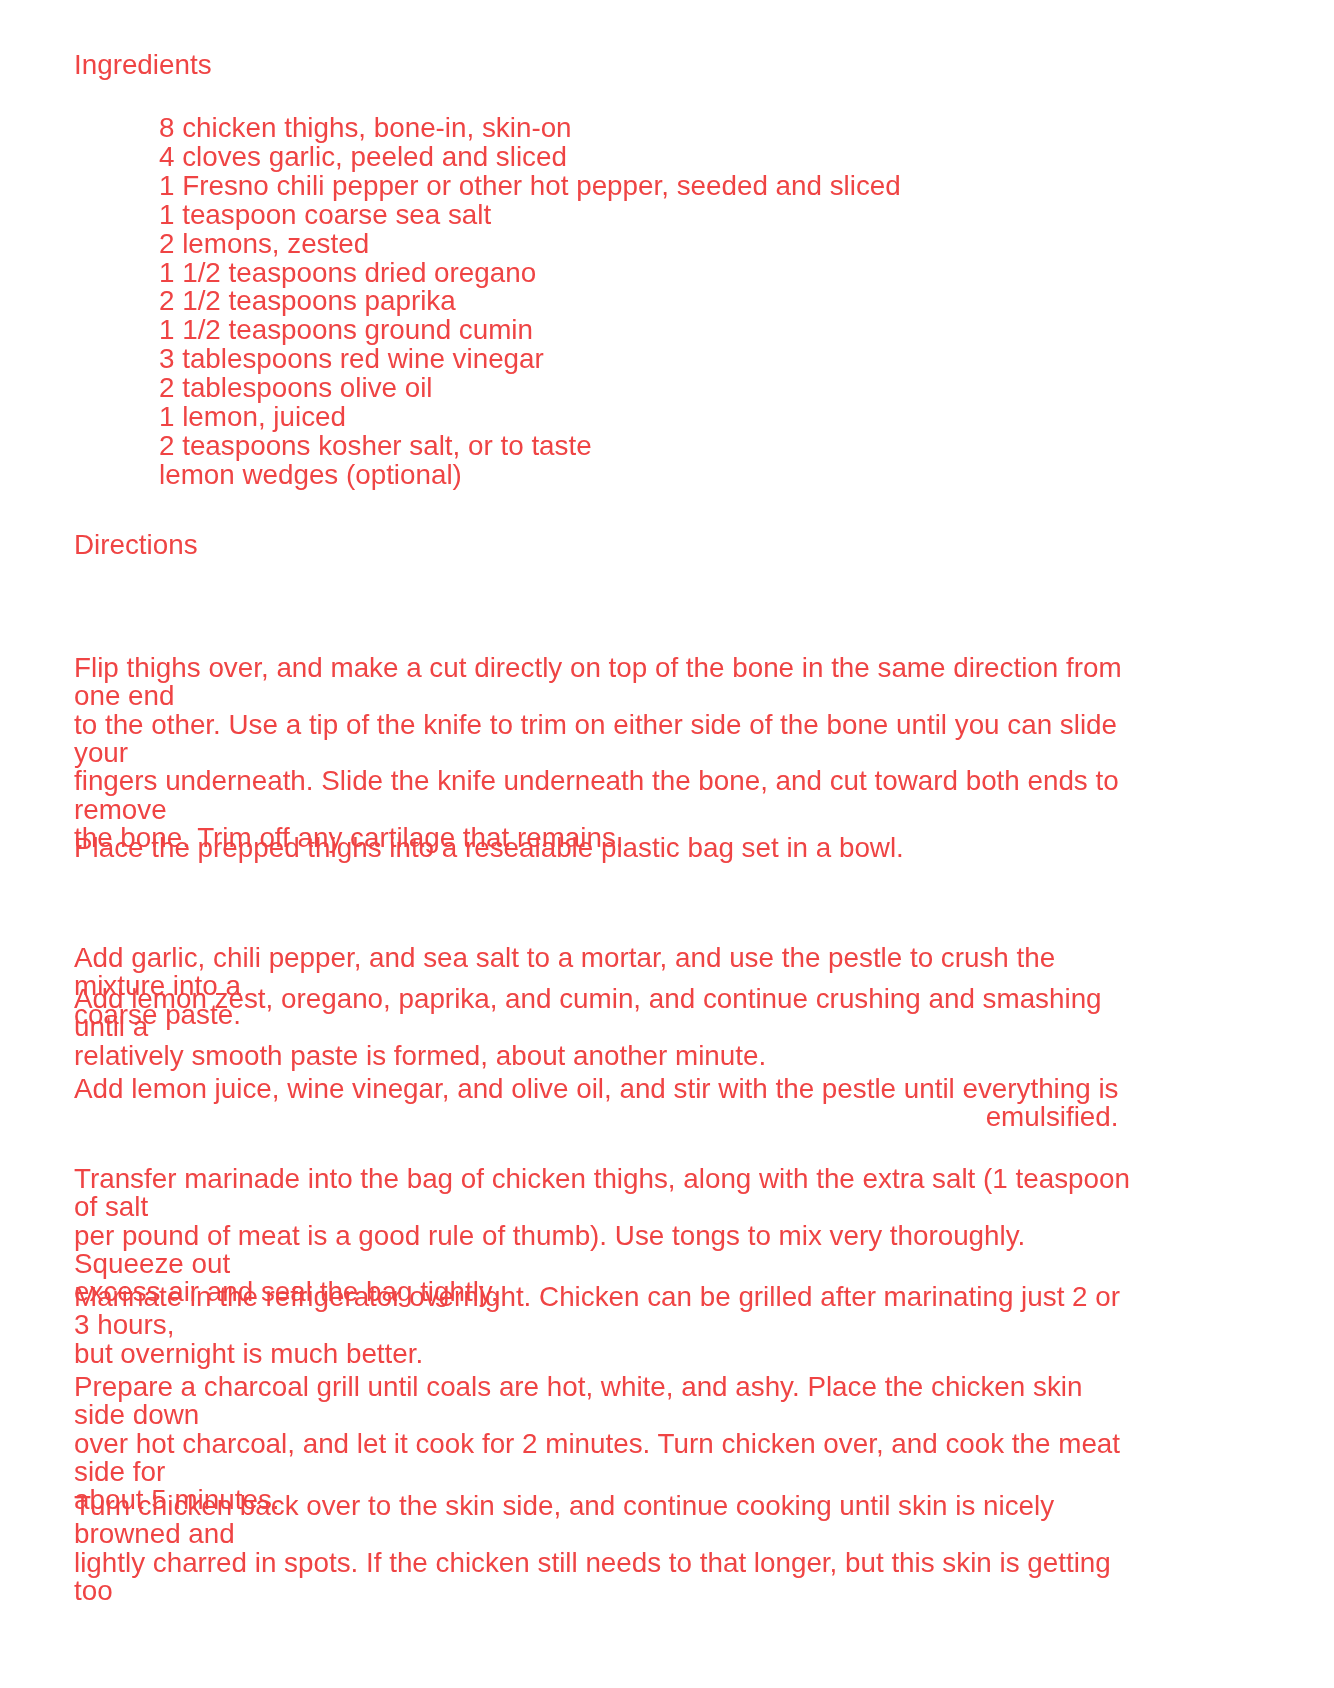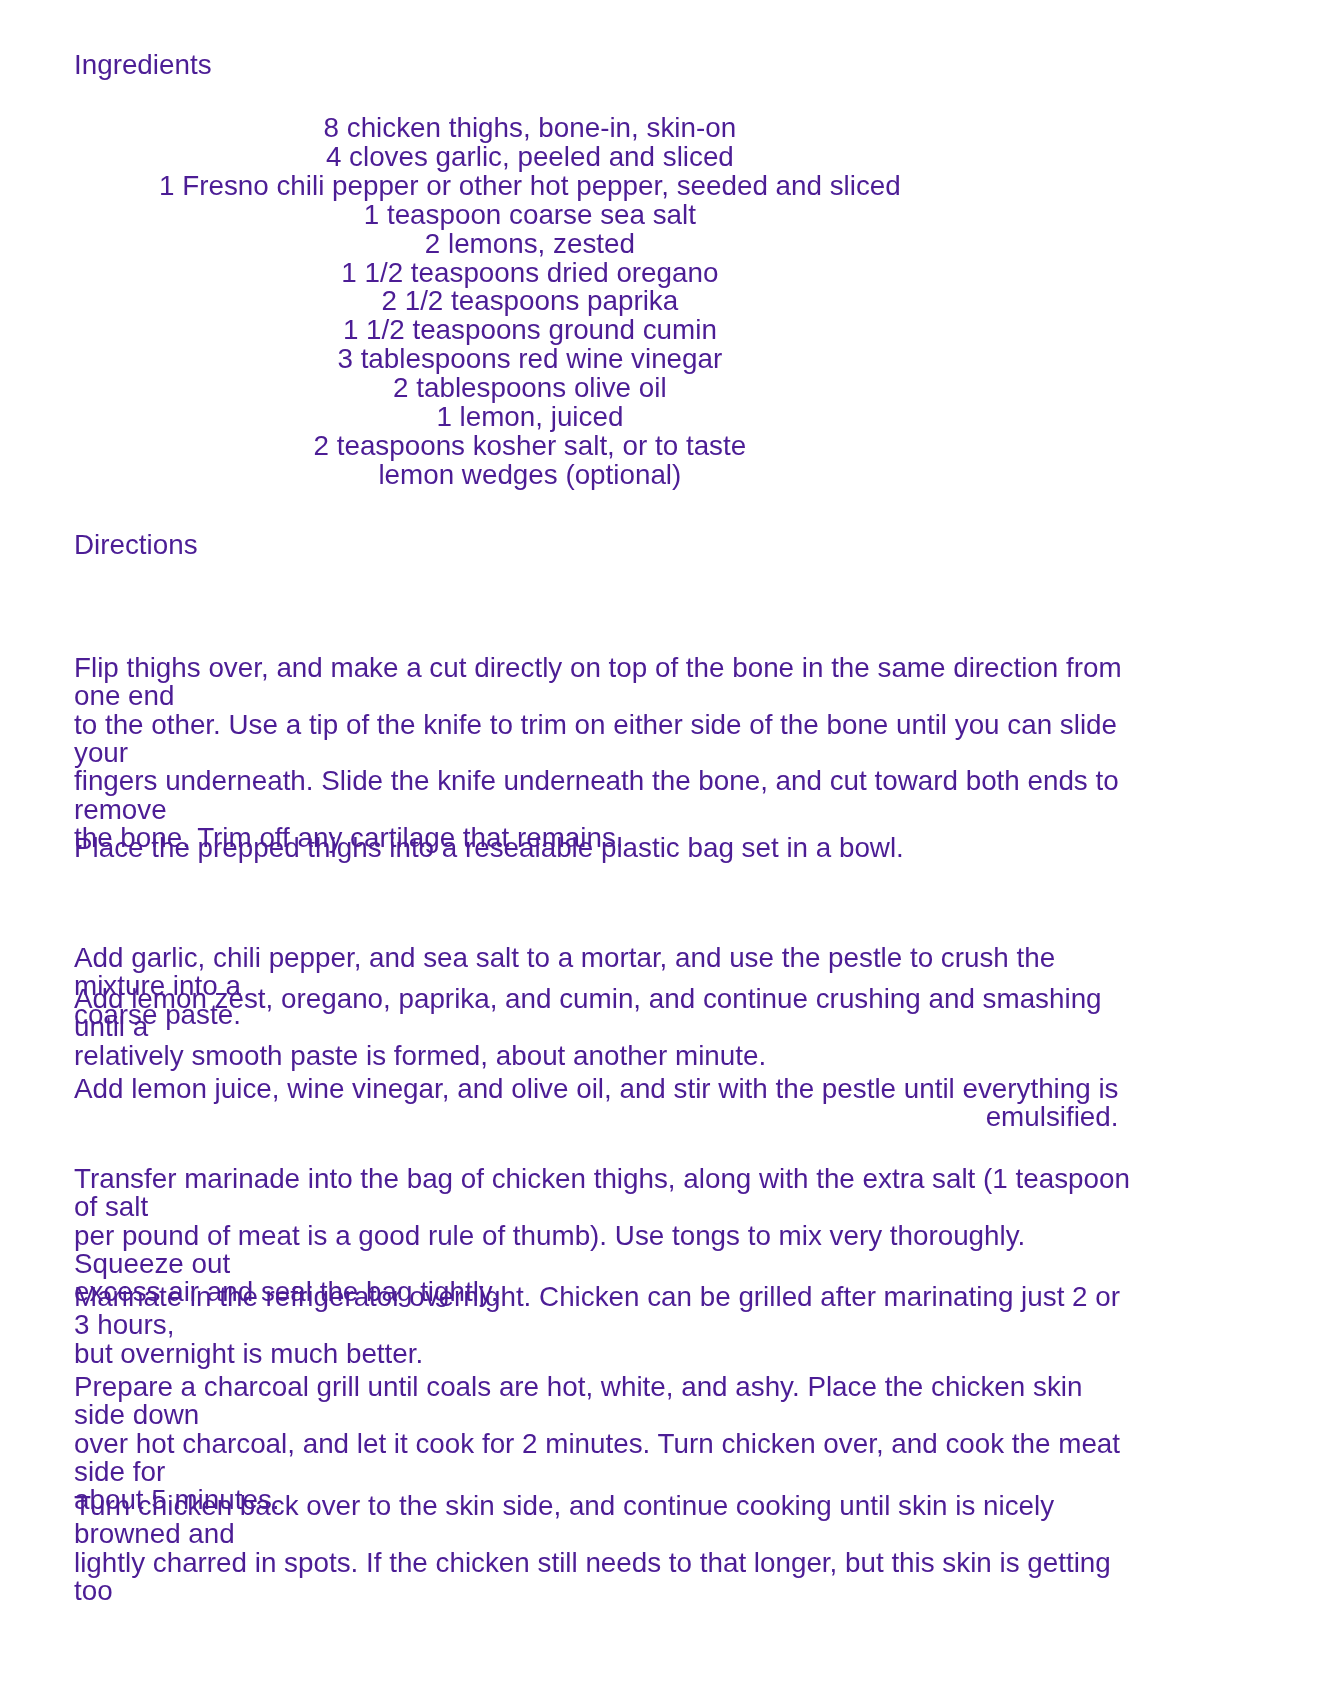--- a/index.html
+++ b/index.html
@@ -5,21 +5,21 @@
   html, body {
     margin: 0;
     padding: 0;
     background: #ffffff;
   }
   .page {
     position: relative;
     width: 1140px;
     height: 1688px;
     background: #ffffff;
-    color: #4c1d95;
+    color: #ef4444;
     font-family: "Liberation Sans", "DejaVu Sans", sans-serif;
     font-size: 27.8px;
     line-height: 28.33px;
     font-weight: 400;
     overflow: hidden;
   }
   .block {
     position: absolute;
     left: 74px;
     margin: 0;
@@ -28,21 +28,20 @@
   }
   .heading {
     font-size: 27.8px;
     font-weight: 400;
   }
   #ingredients-heading { top: 51px; }
   #ingredients-list {
     top: 114px;
     left: 159px;
     line-height: 28.9px;
-    text-align: center;
   }
   #directions-heading { top: 531px; }
   #para-0 { top: 597px; }
   #para-1 { top: 654px; }
   #para-2 { top: 834px; }
   #para-3 { top: 944px; }
   #para-4 { top: 985px; }
   #para-5 { top: 1075px; text-align: right; }
   #para-6 { top: 1165px; }
   #para-7 { top: 1283px; }

